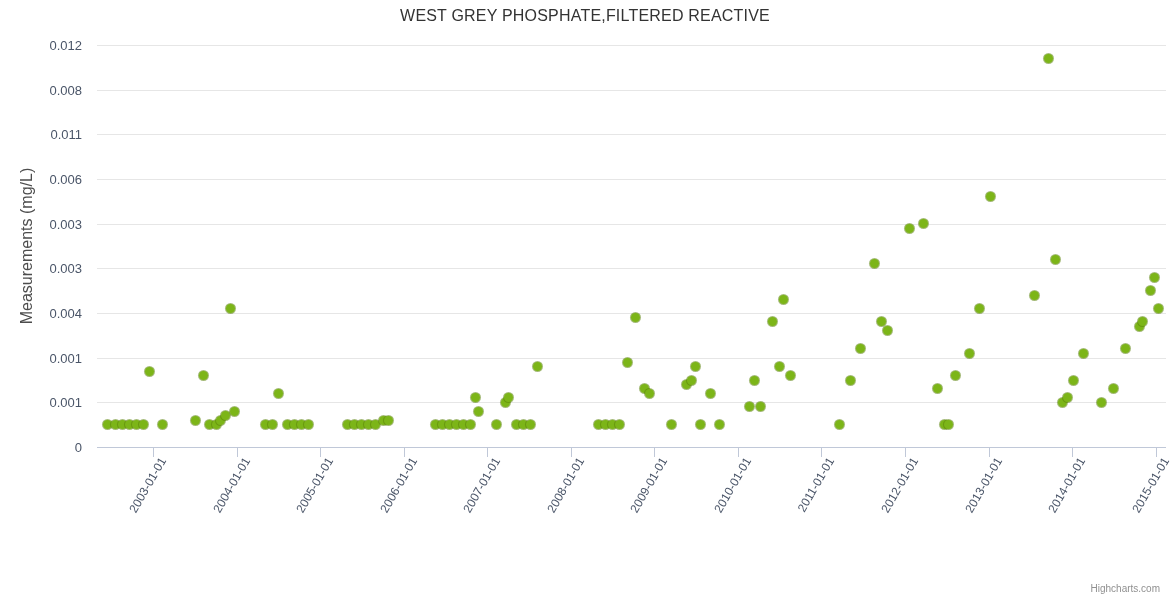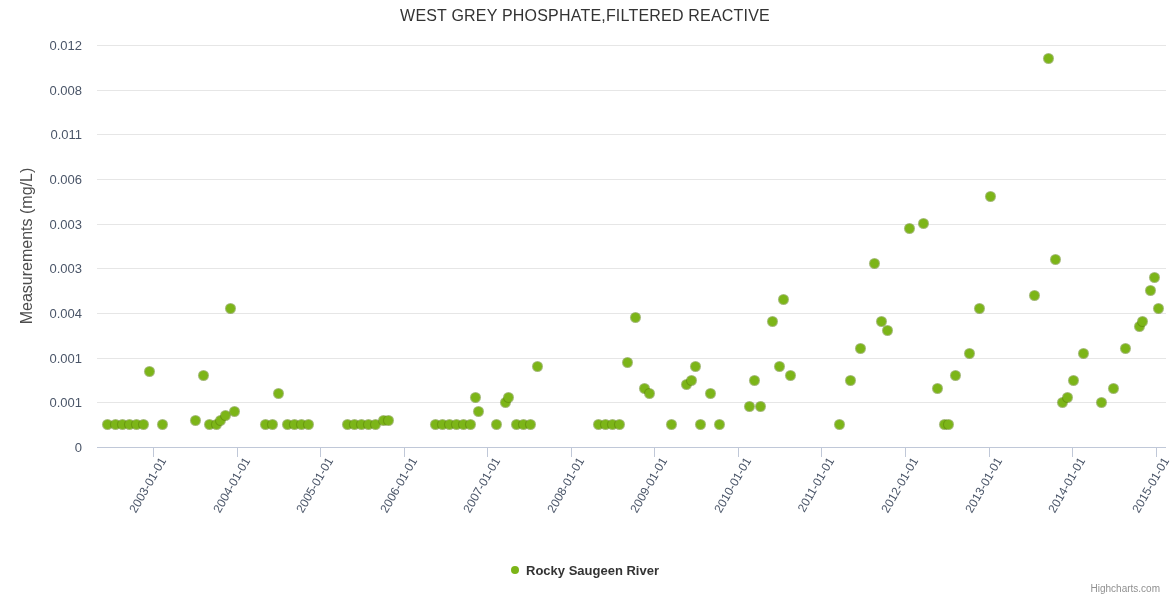--- a/index.html
+++ b/index.html
@@ -318,20 +318,15 @@
       <div class="x-label" style="left: 574.764px;">2008-01-01</div>
       <div class="x-label" style="left: 658.49px;">2009-01-01</div>
       <div class="x-label" style="left: 741.988px;">2010-01-01</div>
       <div class="x-label" style="left: 825.486px;">2011-01-01</div>
       <div class="x-label" style="left: 908.984px;">2012-01-01</div>
       <div class="x-label" style="left: 992.71px;">2013-01-01</div>
       <div class="x-label" style="left: 1076.21px;">2014-01-01</div>
       <div class="x-label" style="left: 1159.71px;">2015-01-01</div>
     </div>
 
-  <div class="legend">
-    <span class="legend-item">
-      <span class="legend-dot"></span><span class="legend-text">Rocky Saugeen River</span>
-    </span>
-  </div>
 
   <div class="credits">Highcharts.com</div>
 </div>
 
 </body></html>

